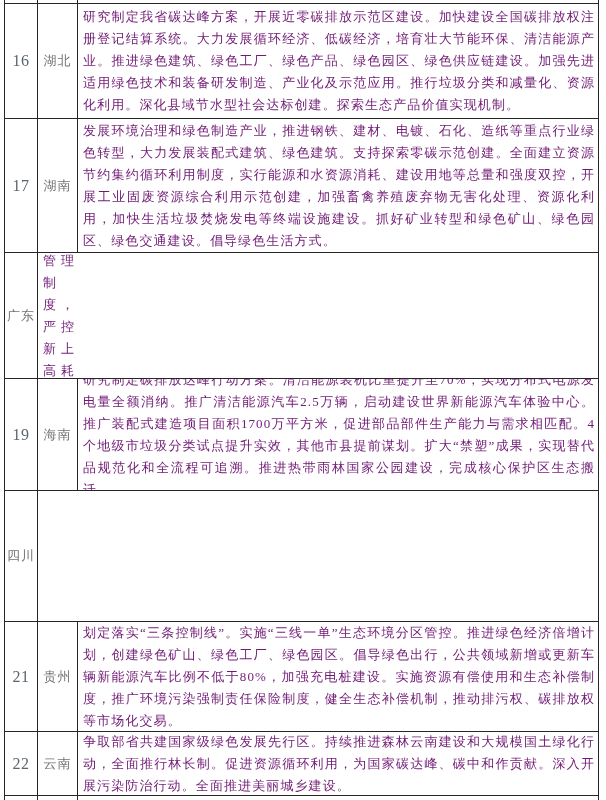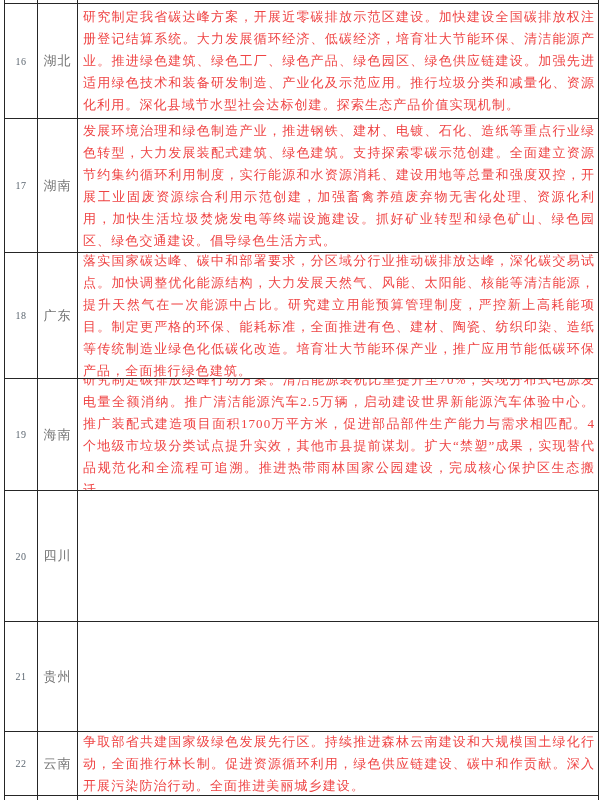--- a/index.html
+++ b/index.html
@@ -24,35 +24,35 @@
   .row.stub-top{border-top:none;height:3px;}
   .row.stub-bottom{height:5px;}
   .cell{
     box-sizing:border-box;
     display:flex;align-items:center;justify-content:center;
     overflow:hidden;
   }
   .cell.num{
     border-right:1.5px solid #262626;
     color:#5c6670;
-    font-size:10px;
+    font-size:16px;
     letter-spacing:0.5px;
   }
   .cell.prov{
     border-right:1.5px solid #262626;
     color:#737373;
     font-size:13px;
     letter-spacing:1px;
   }
   .cell.body{
     justify-content:flex-start;
     padding:2px 3px 2px 5px;
   }
   .txt{
-    color:#ef4444;
+    color:#701a75;
     font-size:13px;
     line-height:22px;
     letter-spacing:1.1px;
     text-align:justify;
     width:100%;
     overflow:hidden;
   }
   
   .r16{height:115px;}
   .r17{height:134px;}
@@ -84,50 +84,51 @@
 
     <div class="row r17">
       <div class="cell num">17</div>
       <div class="cell prov">湖南</div>
       <div class="cell body">
         <div class="txt">发展环境治理和绿色制造产业，推进钢铁、建材、电镀、石化、造纸等重点行业绿色转型，大力发展装配式建筑、绿色建筑。支持探索零碳示范创建。全面建立资源节约集约循环利用制度，实行能源和水资源消耗、建设用地等总量和强度双控，开展工业固废资源综合利用示范创建，加强畜禽养殖废弃物无害化处理、资源化利用，加快生活垃圾焚烧发电等终端设施建设。抓好矿业转型和绿色矿山、绿色园区、绿色交通建设。倡导绿色生活方式。</div>
       </div>
     </div>
 
     <div class="row r18">
-      <div class="cell num">18</div>
       <div class="cell prov">广东</div>
       <div class="cell body">
         <div class="txt">落实国家碳达峰、碳中和部署要求，分区域分行业推动碳排放达峰，深化碳交易试点。加快调整优化能源结构，大力发展天然气、风能、太阳能、核能等清洁能源，提升天然气在一次能源中占比。研究建立用能预算管理制度，严控新上高耗能项目。制定更严格的环保、能耗标准，全面推进有色、建材、陶瓷、纺织印染、造纸等传统制造业绿色化低碳化改造。培育壮大节能环保产业，推广应用节能低碳环保产品，全面推行绿色建筑。</div>
       </div>
     </div>
 
     <div class="row r19">
       <div class="cell num">19</div>
       <div class="cell prov">海南</div>
       <div class="cell body">
         <div class="txt">研究制定碳排放达峰行动方案。清洁能源装机比重提升至70%，实现分布式电源发电量全额消纳。推广清洁能源汽车2.5万辆，启动建设世界新能源汽车体验中心。推广装配式建造项目面积1700万平方米，促进部品部件生产能力与需求相匹配。4个地级市垃圾分类试点提升实效，其他市县提前谋划。扩大“禁塑”成果，实现替代品规范化和全流程可追溯。推进热带雨林国家公园建设，完成核心保护区生态搬迁。</div>
       </div>
     </div>
 
     <div class="row r20">
-      <div class="cell num">20</div>
       <div class="cell prov">四川</div>
     </div>
 
     <div class="row r21">
       <div class="cell num">21</div>
       <div class="cell prov">贵州</div>
+      <div class="cell body">
+        <div class="txt">划定落实“三条控制线”。实施“三线一单”生态环境分区管控。推进绿色经济倍增计划，创建绿色矿山、绿色工厂、绿色园区。倡导绿色出行，公共领域新增或更新车辆新能源汽车比例不低于80%，加强充电桩建设。实施资源有偿使用和生态补偿制度，推广环境污染强制责任保险制度，健全生态补偿机制，推动排污权、碳排放权等市场化交易。</div>
+      </div>
     </div>
 
     <div class="row r22">
       <div class="cell num">22</div>
       <div class="cell prov">云南</div>
       <div class="cell body">
-        <div class="txt">争取部省共建国家级绿色发展先行区。持续推进森林云南建设和大规模国土绿化行动，全面推行林长制。促进资源循环利用，绿色供应链建设、碳中和作贡献。深入开展污染防治行动。全面推进美丽城乡建设。</div>
+        <div class="txt">争取部省共建国家级绿色发展先行区。持续推进森林云南建设和大规模国土绿化行动，全面推行林长制。促进资源循环利用，为国家碳达峰、碳中和作贡献。深入开展污染防治行动。全面推进美丽城乡建设。</div>
       </div>
     </div>
 
     <div class="row stub-bottom">
       <div class="cell num"></div>
       <div class="cell prov"></div>
       <div class="cell body"></div>
     </div>
 
   </div>

